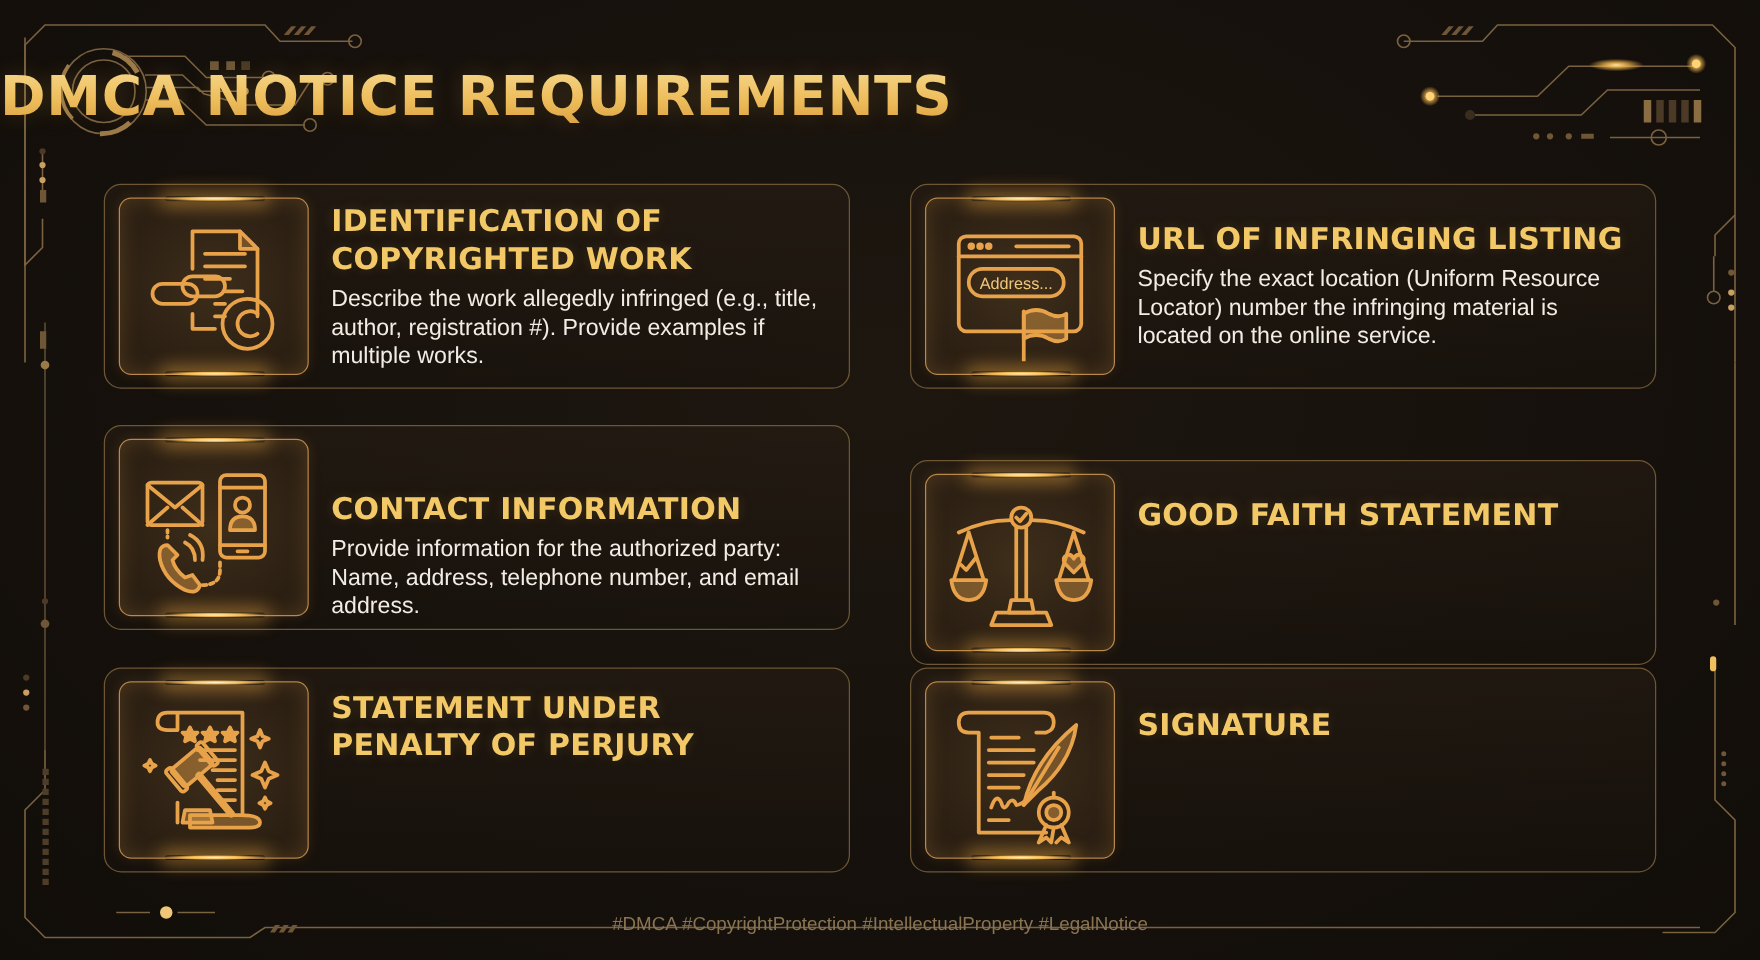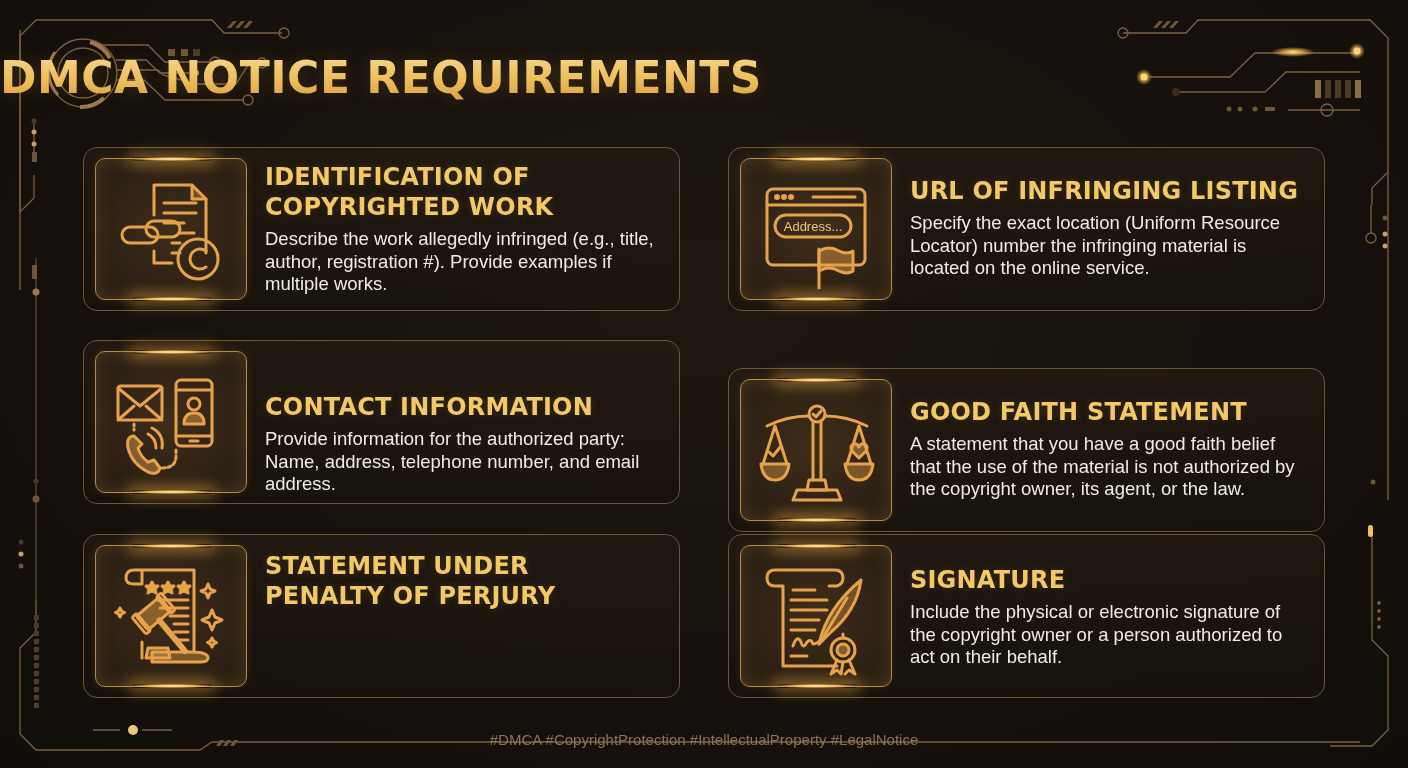--- a/index.html
+++ b/index.html
@@ -265,21 +265,20 @@
       <path d="M12 60 L16 64 L24 54"></path>
       <path d="M102 66 L95 59 Q92 54 97 52 Q100 51 102 55 Q104 51 107 52 Q112 54 109 59 Z" fill="rgba(231,162,74,0.45)"></path>
       <path d="M52 88 L68 88 L70 98 L50 98 Z"></path>
       <path d="M40 98 L80 98 L84 108 L36 108 Z"></path>
     </svg>
   </div>
   <div class="text-area" style="top:28px;">
     <div class="card-title">
       <div>GOOD FAITH STATEMENT</div>
     </div>
-    <div class="card-desc">A statement that you have a good faith belief that the use of the material is not authorized by the copyright owner, its agent, or the law.</div>
   </div>
 </div>
 
 <div class="card c5">
   <div class="icon-box">
     <svg viewBox="0 0 120 118" fill="none" stroke="#e7a24a" stroke-width="3" stroke-linecap="round" stroke-linejoin="round">
       <path d="M22 12 L82 12 L82 94 M22 12 Q14 12 14 20 Q14 26 22 26 L30 26 L30 12"></path>
       <path d="M40 24 l2 4 4 0 -3 3 1 4 -4 -2 -4 2 1 -4 -3 -3 4 0 z" fill="#e7a24a"></path>
       <path d="M56 24 l2 4 4 0 -3 3 1 4 -4 -2 -4 2 1 -4 -3 -3 4 0 z" fill="#e7a24a"></path>
       <path d="M72 24 l2 4 4 0 -3 3 1 4 -4 -2 -4 2 1 -4 -3 -3 4 0 z" fill="#e7a24a"></path>
@@ -318,17 +317,16 @@
       <path d="M86 76 L86 80"></path>
       <circle cx="86" cy="92" r="12"></circle>
       <circle cx="86" cy="92" r="6" fill="rgba(231,162,74,0.45)"></circle>
       <path d="M80 102 L74 116 L80 112 L84 116 L86 104 M92 102 L98 116 L92 112 L88 116"></path>
     </svg>
   </div>
   <div class="text-area" style="top:30px;">
     <div class="card-title">
       <div>SIGNATURE</div>
     </div>
-    <div class="card-desc">Include the physical or electronic signature of the copyright owner or a person authorized to act on their behalf.</div>
   </div>
 </div>
 
 <div class="hashtags">#DMCA #CopyrightProtection #IntellectualProperty #LegalNotice</div>
 
 </body></html>

